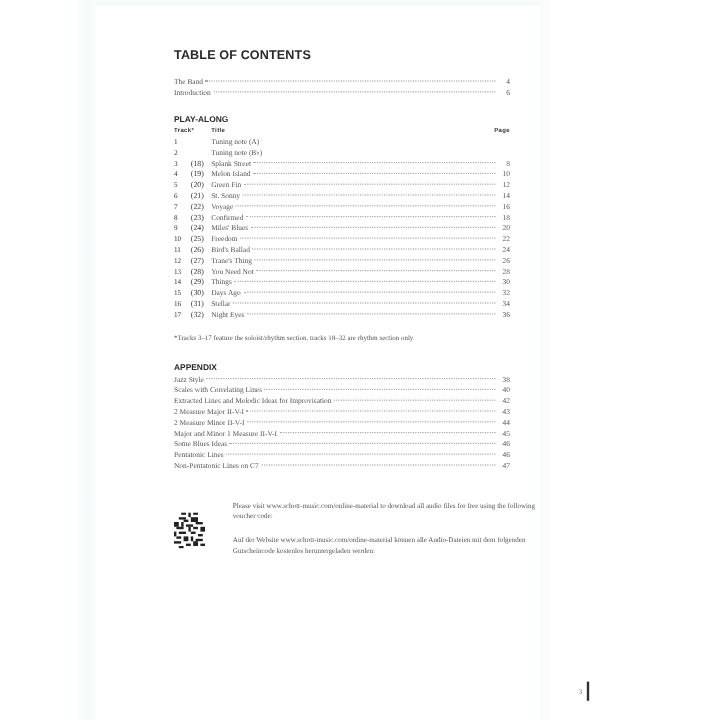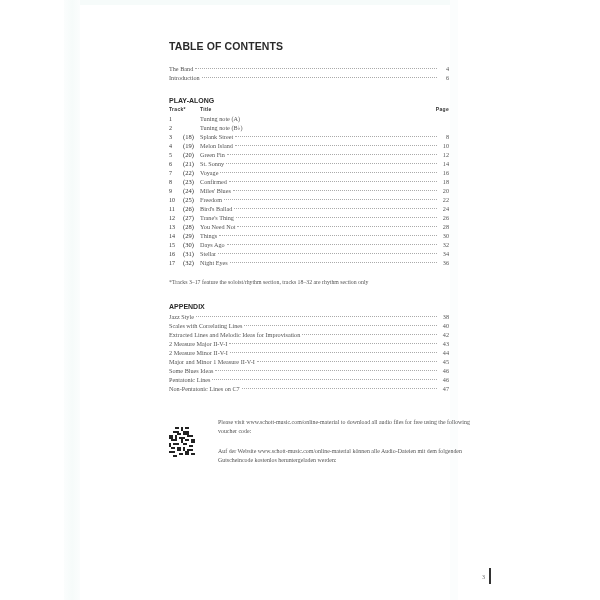--- a/index.html
+++ b/index.html
@@ -3,21 +3,21 @@
   <meta charset="utf-8">
   <style>
     html, body { margin: 0; padding: 0; }
     body {
       width: 600px; height: 600px; background: #ffffff; position: relative; overflow: hidden;
       font-family: "Liberation Serif", "DejaVu Serif", serif; color: #555;
     }
     .page-shadow-left { position: absolute; left: 64px; top: 0; width: 16px; height: 600px; background: linear-gradient(to right, #fbfdfd, #f6fbfa, #fbfdfd); }
     .page-shadow-right { position: absolute; left: 450px; top: 0; width: 8px; height: 600px; background: #fbfdfd; }
     .page-top-edge { position: absolute; left: 78px; top: 0; width: 372px; height: 5px; background: #f6fbfa; }
-    .page { position: absolute; left: 96px; top: 0; width: 370px; height: 536px; }
+    .page { position: absolute; left: 72px; top: 0; width: 370px; height: 536px; }
 
     .toc-title {
       position: absolute; left: 73px; top: 40px;
       font-family: "Liberation Sans", "DejaVu Sans", sans-serif;
       font-size: 10.5px; font-weight: bold; color: #2a2a2a; letter-spacing: 0.1px;
     }
     .section-head {
       position: absolute; left: 73px;
       font-family: "Liberation Sans", "DejaVu Sans", sans-serif;
       font-size: 7px; font-weight: bold; color: #2a2a2a;

